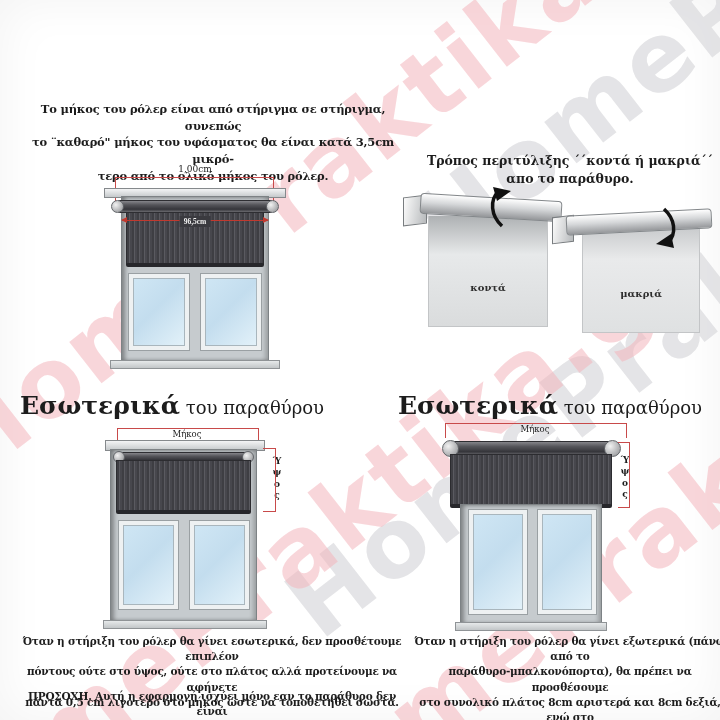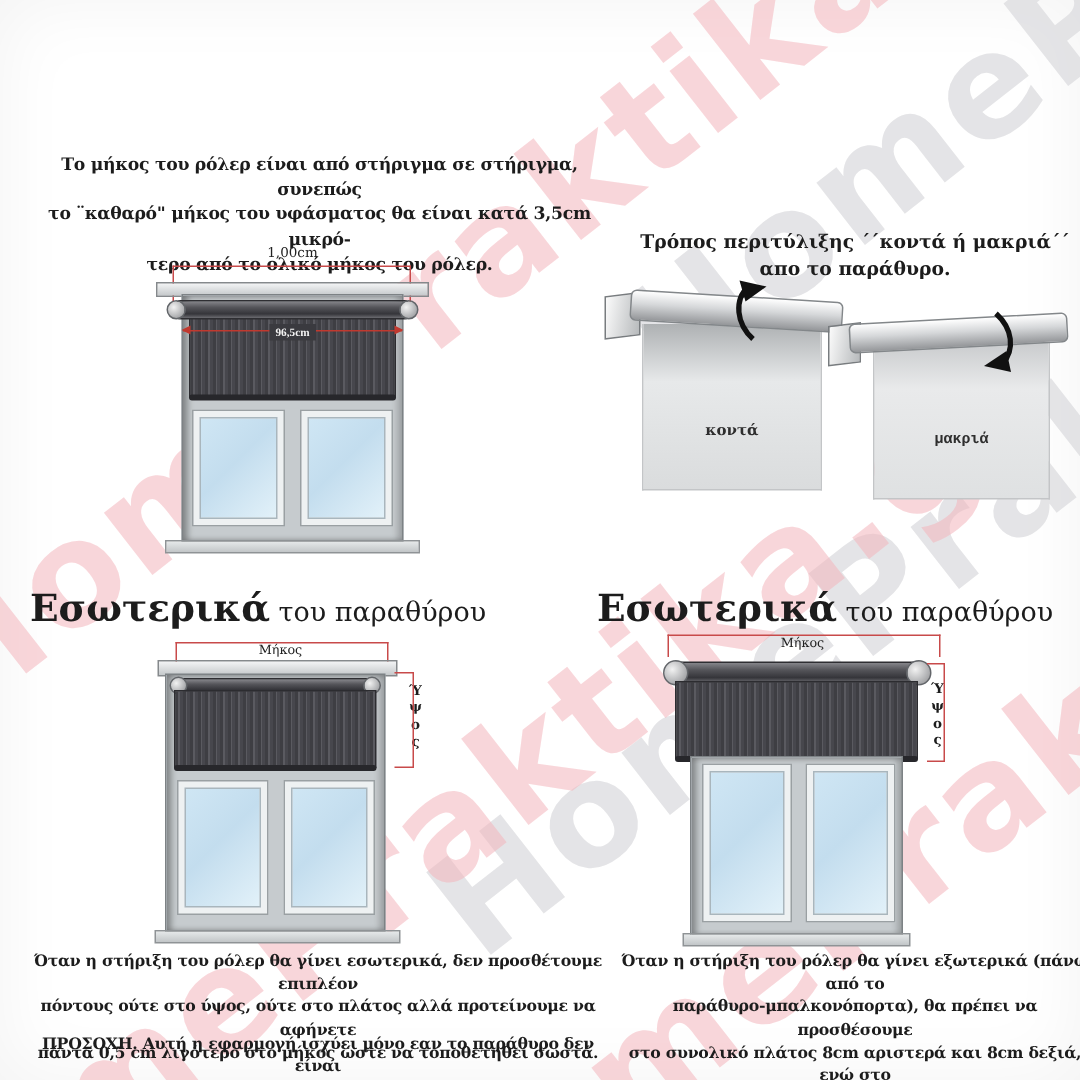--- a/index.html
+++ b/index.html
@@ -135,21 +135,21 @@
         </div>
         <div class="abs r-tube" style="left:20px; top:7px; width:140px; height:19px; transform:rotate(3.5deg);"></div>
         <svg class="abs" style="left:86px; top:-4px;" width="34" height="42" viewBox="0 0 34 42">
           <path d="M16,40 C5,30 3,14 13,5" fill="none" stroke="#111" stroke-width="3.5"></path>
           <path d="M7,1 L25,5 L11,15 Z" fill="#111"></path>
         </svg>
       </div>
 
       <div class="abs" style="left:150px; top:14px; width:165px; height:128px;">
         <div class="abs r-bracket" style="left:2px; top:12px; width:20px; height:25px; transform:skewY(-7deg);"></div>
-        <div class="abs r-fabric" style="left:32px; top:24px; width:116px; height:104px; background:linear-gradient(180deg,#c9cbcd,#e9eaeb 30%,#dfe1e2);font-family:Liberation Mono, monospace;">
+        <div class="abs r-fabric" style="left:32px; top:24px; width:116px; height:104px; background:linear-gradient(180deg,#c9cbcd,#e9eaeb 30%,#dfe1e2);">
           <div class="r-label" style="top:60px;">μακριά</div>
         </div>
         <div class="abs r-tube" style="left:16px; top:8px; width:144px; height:18px; transform:rotate(-3deg);"></div>
         <svg class="abs" style="left:96px; top:2px;" width="34" height="44" viewBox="0 0 34 44">
           <path d="M18,3 C29,13 31,27 22,37" fill="none" stroke="#111" stroke-width="3.5"></path>
           <path d="M28,42 L10,38 L25,28 Z" fill="#111"></path>
         </svg>
       </div>
     </div>
 

